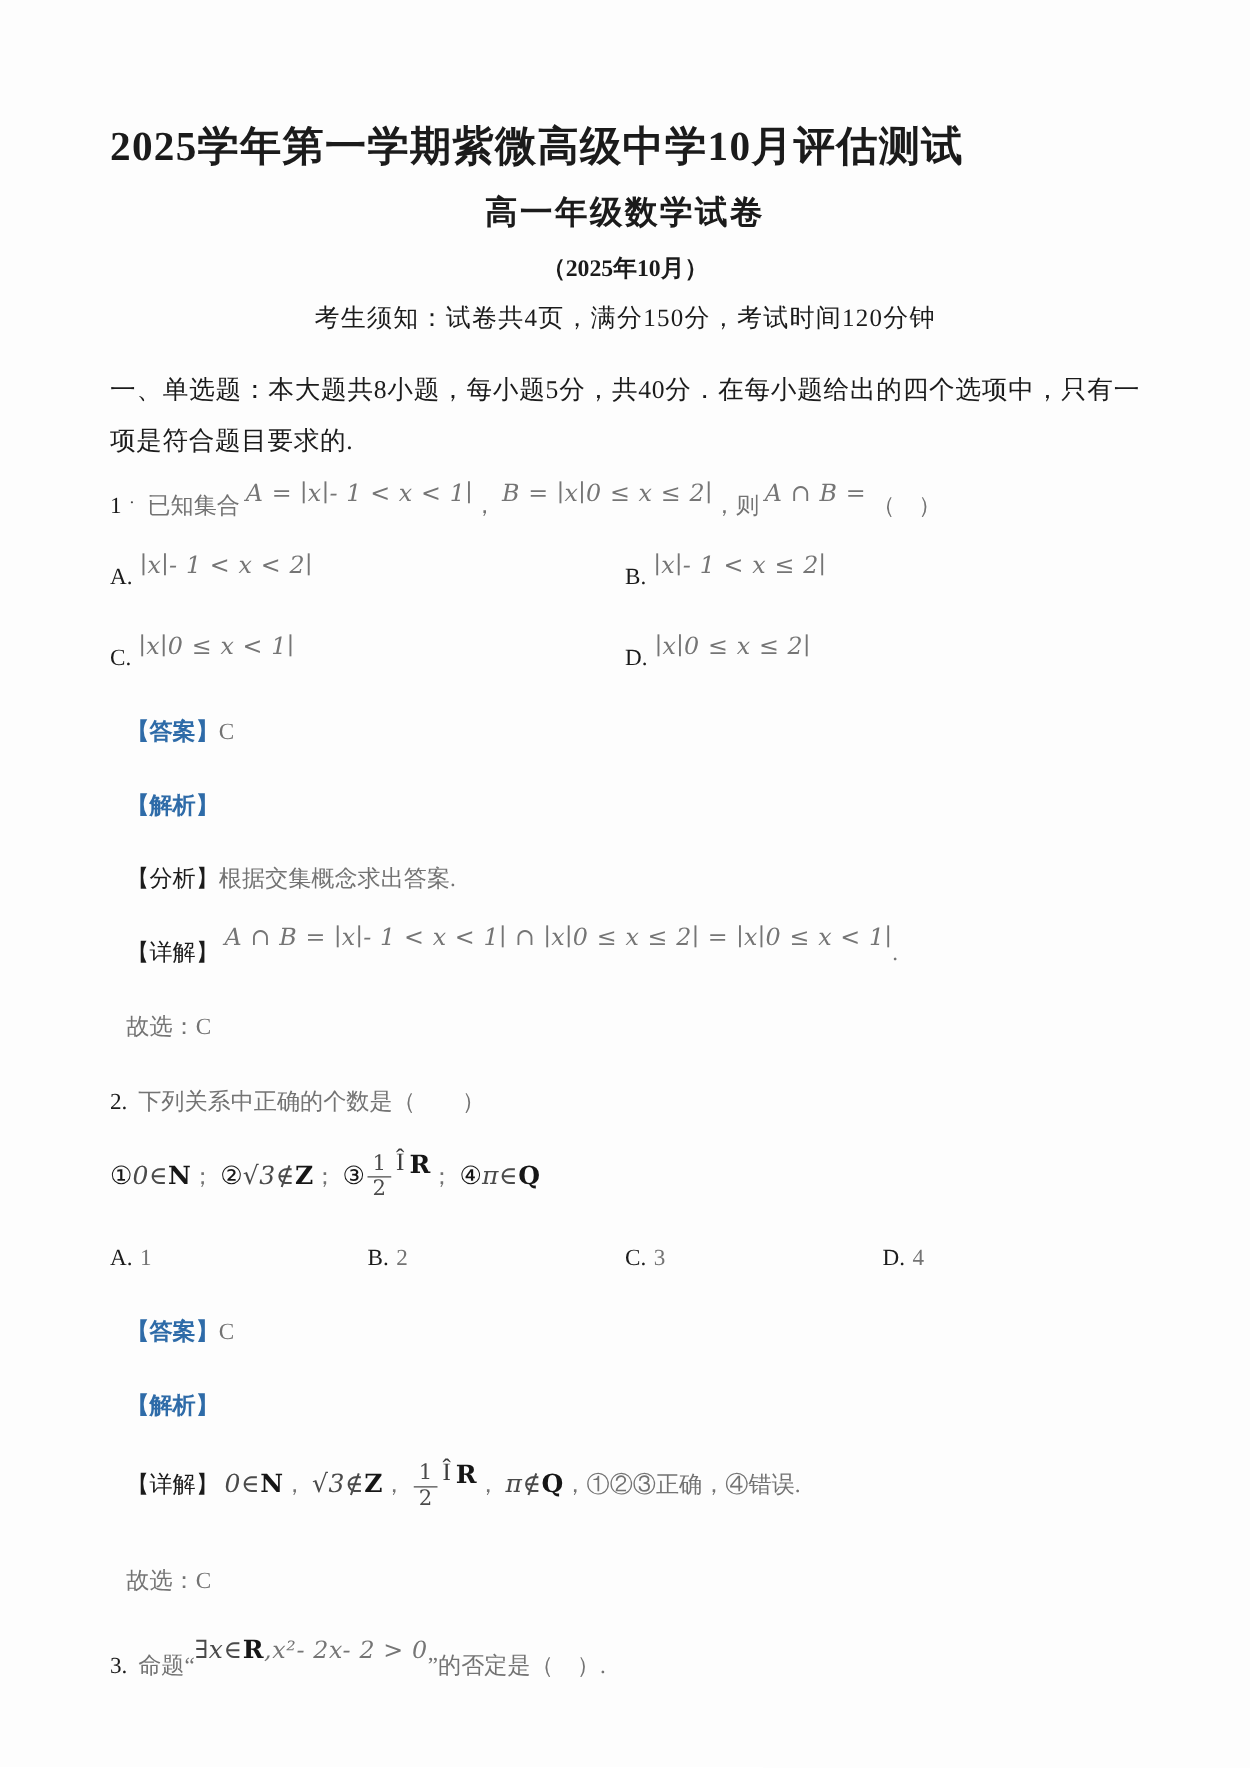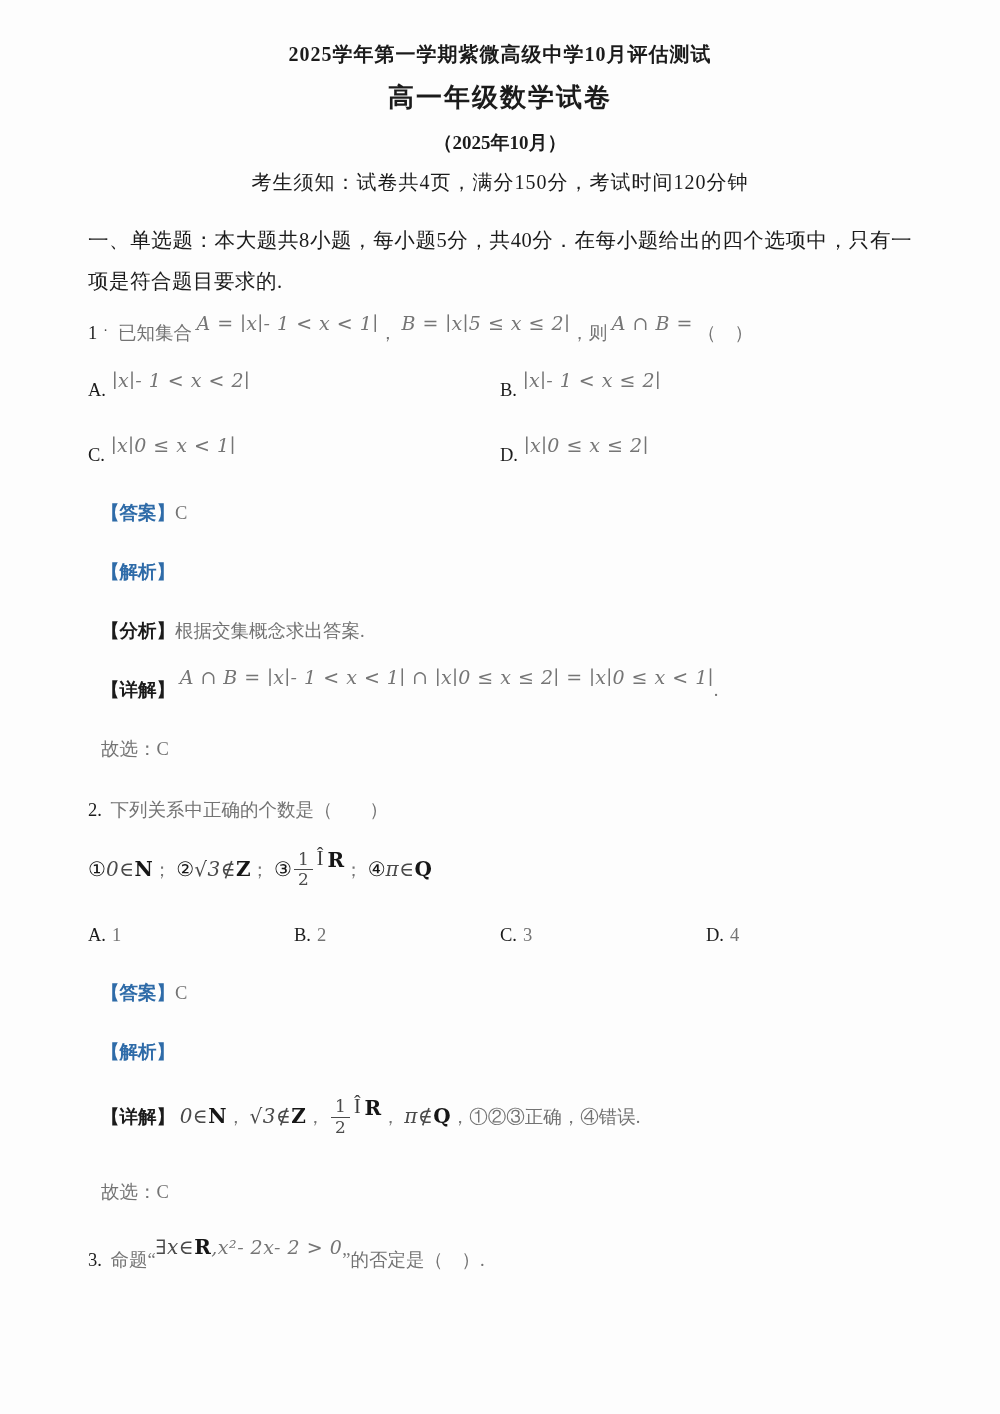--- a/index.html
+++ b/index.html
@@ -3,21 +3,21 @@
 <meta charset="utf-8">
 <style>
   html,body{margin:0;padding:0;background:#ffffff;}
   .page{
     width:1000px;height:1414px;box-sizing:border-box;
     background:#fdfdfd;color:#1b1b1b;overflow:hidden;
     font-family:"Liberation Serif","DejaVu Serif",serif;
     padding:0 88px;position:relative;
   }
   
-  .title1{margin:0;padding-top:41px;text-align:center;font-size:20px;font-weight:700;letter-spacing:1px;}
+  .title1{margin:0;padding-top:95px;font-size:33px;font-weight:700;letter-spacing:1px;}
   .title2{margin:12px 0 0 0;text-align:center;font-size:26px;font-weight:700;letter-spacing:2px;}
   .dateline{margin-top:15px;text-align:center;font-size:19px;font-weight:700;}
   .notice{margin-top:13px;text-align:center;font-size:20px;font-weight:400;letter-spacing:1px;}
   
   .section-heading{
     margin:24px 0 0 0;font-size:20.5px;font-weight:400;line-height:2.0;
     text-align:justify;letter-spacing:0.5px;
   }
   
   .zh{font-size:18.5px;color:#737373;}
@@ -32,21 +32,21 @@
   .up2{position:relative;top:-12px;display:inline-block;}
   .circ{font-style:normal;color:#161616;font-size:20px;}
   
   .opt-grid2{display:grid;grid-template-columns:1fr 1fr;row-gap:42px;margin-top:30px;}
   .opt-grid4{display:grid;grid-template-columns:1fr 1fr 1fr 1fr;margin-top:36px;}
   .opt{white-space:nowrap;font-size:18.5px;}
   .optlabel{font-size:18.5px;color:#1b1b1b;margin-right:6px;}
   
   .ansline{margin-top:34px;font-size:18.5px;white-space:nowrap;margin-left:13px;}
   .blue{color:#2e6ba8;font-weight:600;}
-  .blk{color:#1b1b1b;font-weight:700;}
+  .blk{color:#1b1b1b;font-weight:400;}
   
   .frac{display:inline-block;text-align:center;vertical-align:-10px;line-height:1.05;
         font-family:"DejaVu Serif",serif;color:#4a4a4a;font-size:17px;margin:0 2px;}
   .frac .fnum{display:block;border-bottom:1.6px solid #4a4a4a;padding:0 4px 1px;}
   .frac .fden{display:block;padding-top:1px;}
   .ihat{font-style:normal;color:#3d3d3d;font-size:20px;position:relative;top:-10px;margin:0 4px 0 2px;}
   .setR{position:relative;top:-8px;}
   .relline{margin-top:26px;font-size:20px;white-space:nowrap;}
 </style>
 </head>
@@ -57,21 +57,21 @@
   <h1 class="title1">2025学年第一学期紫微高级中学10月评估测试</h1>
   <h2 class="title2">高一年级数学试卷</h2>
   <div class="dateline">（2025年10月）</div>
   <div class="notice">考生须知：试卷共4页，满分150分，考试时间120分钟</div>
 
   <p class="section-heading">一、单选题：本大题共8小题，每小题5分，共40分．在每小题给出的四个选项中，只有一项是符合题目要求的.</p>
 
   <div class="qline">
     <span class="qnum">1</span><span class="numdot">·</span><span class="zh">已知集合</span>
     <span class="m up">A = ∣x∣- 1 &lt; x &lt; 1∣</span><span class="zh">，</span>
-    <span class="m up">B = ∣x∣5 ≤ x ≤ 2∣</span><span class="zh">，则</span>
+    <span class="m up">B = ∣x∣0 ≤ x ≤ 2∣</span><span class="zh">，则</span>
     <span class="m up">A ∩ B =</span>
     <span class="zh">（　）</span>
   </div>
 
   <div class="opt-grid2">
     <div class="opt"><span class="optlabel">A.</span><span class="m up">∣x∣- 1 &lt; x &lt; 2∣</span></div>
     <div class="opt"><span class="optlabel">B.</span><span class="m up">∣x∣- 1 &lt; x ≤ 2∣</span></div>
     <div class="opt"><span class="optlabel">C.</span><span class="m up">∣x∣0 ≤ x &lt; 1∣</span></div>
     <div class="opt"><span class="optlabel">D.</span><span class="m up">∣x∣0 ≤ x ≤ 2∣</span></div>
   </div>

